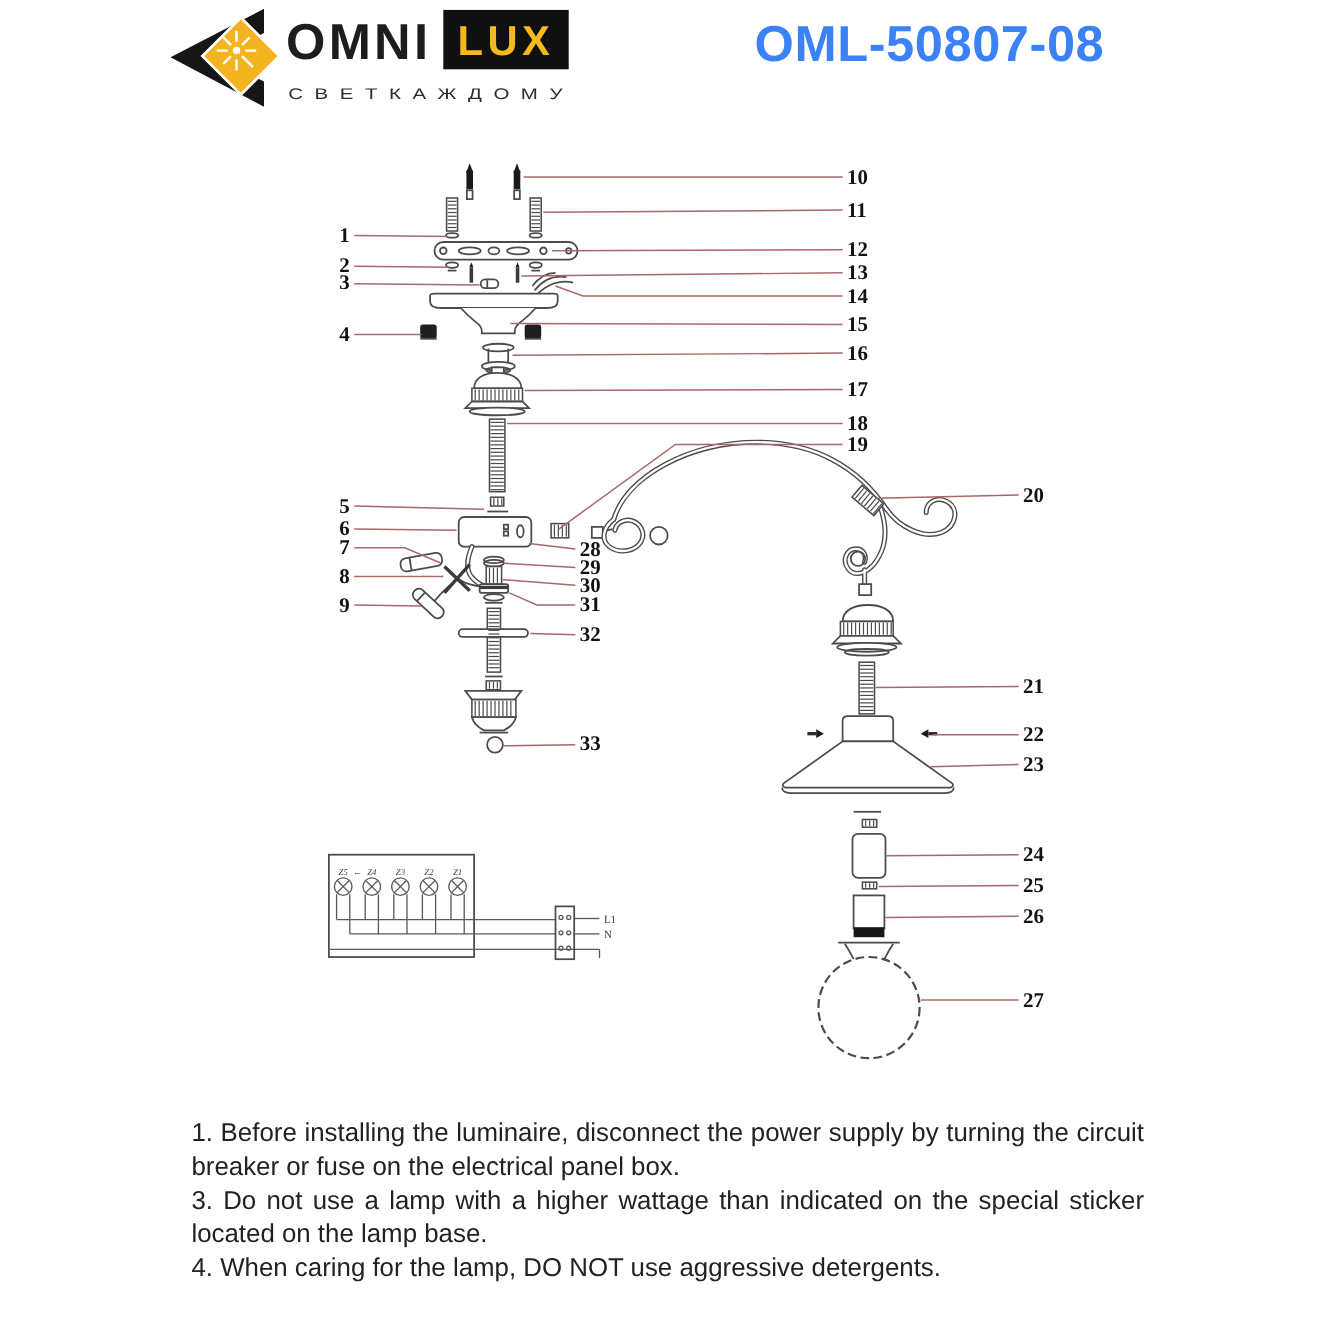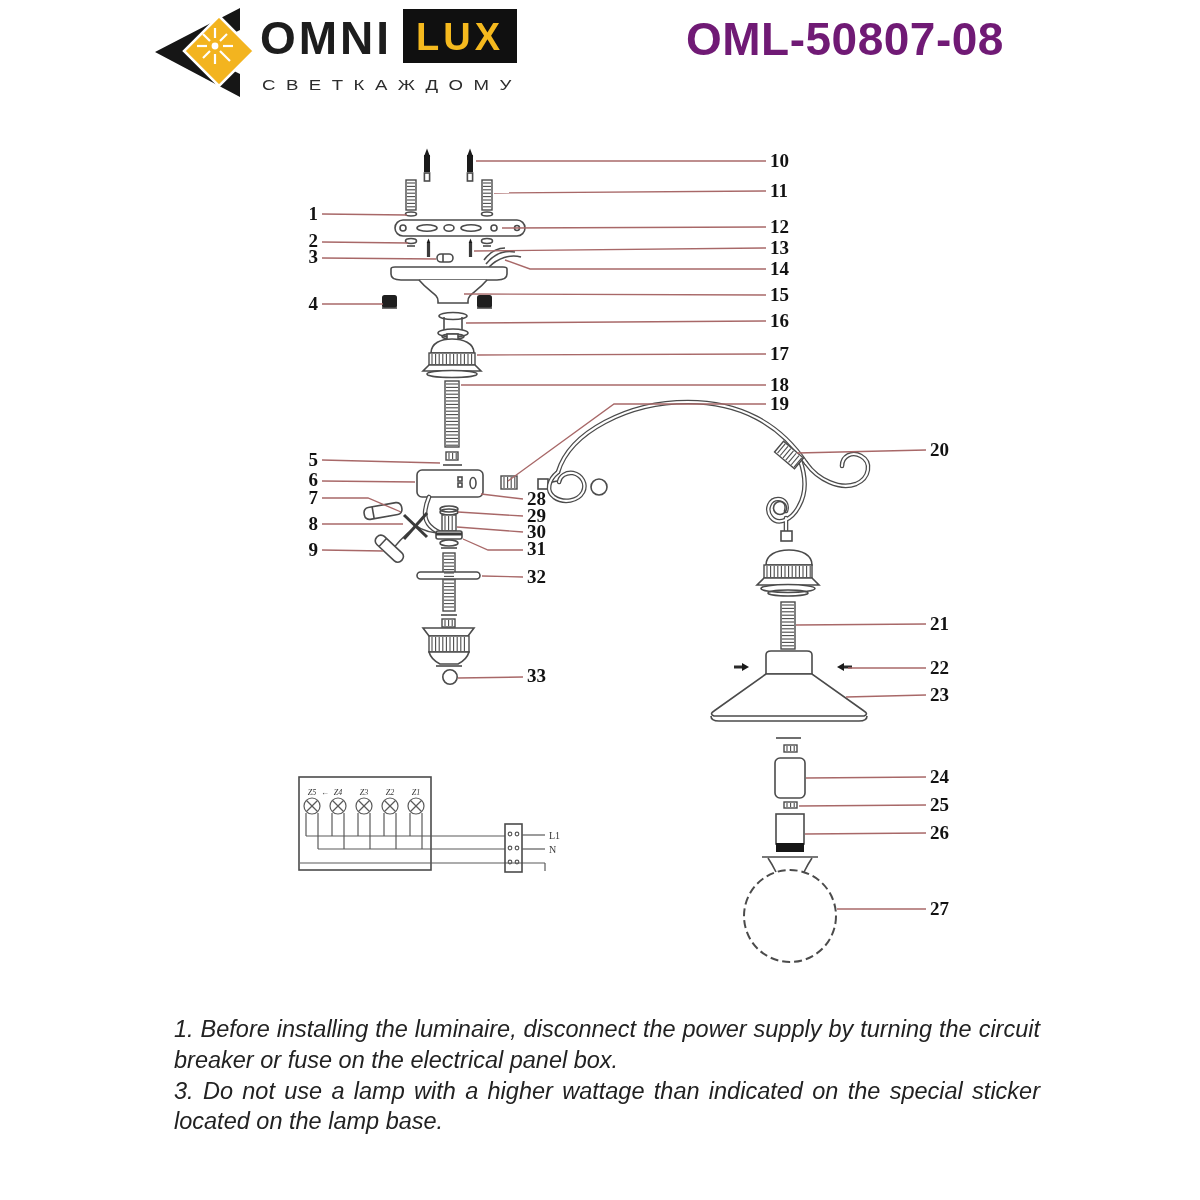--- a/index.html
+++ b/index.html
@@ -4,25 +4,25 @@
 <style>
   :root{
     --ink:#4b4b4b;
     --black:#1a1a1a;
     --leader:#a86868;
     --yellow:#f3b41f;
   }
   html,body{margin:0;padding:0;background:#fff;}
   body{width:1200px;height:1200px;position:relative;font-family:"Liberation Sans",sans-serif;overflow:hidden;}
   .logo{position:absolute;left:146px;top:4px;}
-  .title{position:absolute;left:686px;top:12px;font-size:46px;font-weight:700;color:#701a75;letter-spacing:0.5px;font-family:"Liberation Sans",sans-serif;}
+  .title{position:absolute;left:686px;top:12px;font-size:46px;font-weight:700;color:#3b82f6;letter-spacing:0.5px;font-family:"Liberation Sans",sans-serif;}
   #diagram{position:absolute;left:0;top:0;}
   .instructions{position:absolute;left:174px;top:1014px;width:866px;color:#222;font-size:23.5px;line-height:30.8px;}
   .instructions p{margin:0;}
-  .just{text-align:justify;font-style:italic;}
+  .just{text-align:justify;}
   
   .ink{stroke:var(--ink);stroke-width:1.6;fill:none;}
   .inkf{stroke:var(--ink);stroke-width:1.6;fill:#fff;}
   .blk{fill:var(--black);stroke:none;}
   .tube{stroke:var(--ink);stroke-width:4.6;fill:none;stroke-linecap:round;}
   .tubein{stroke:#fff;stroke-width:2.1;fill:none;stroke-linecap:round;}
   .hatch-h,.hatch-v{fill:#fff;stroke:var(--ink);stroke-width:1.4;}
   text.callout{font-family:"Liberation Serif",serif;font-weight:700;font-size:19px;fill:#121212;}
   text.wlabel{font-family:"Liberation Serif",serif;font-style:italic;font-size:8px;fill:#3a3a3a;}
   text.wterm{font-family:"Liberation Serif",serif;font-size:10px;fill:#3a3a3a;}
@@ -510,13 +510,14 @@
     <line x1="782" y1="642.3999999999997" x2="794" y2="642.3999999999997" stroke="#4b4b4b" stroke-width="1.1"></line>
     <line x1="782" y1="645.7999999999997" x2="794" y2="645.7999999999997" stroke="#4b4b4b" stroke-width="1.1"></line>
     <line x1="787" y1="803" x2="787" y2="807" stroke="#4b4b4b" stroke-width="1.1"></line>
     <line x1="790.6" y1="803" x2="790.6" y2="807" stroke="#4b4b4b" stroke-width="1.1"></line>
     <line x1="794.2" y1="803" x2="794.2" y2="807" stroke="#4b4b4b" stroke-width="1.1"></line>
   </svg>
 
 <div class="instructions">
   <p class="just">1. Before installing the luminaire, disconnect the power supply by turning the circuit breaker or fuse on the electrical panel box.</p>
   <p class="just">3. Do not use a lamp with a higher wattage than indicated on the special sticker located on the lamp base.</p>
+  <p>4. When caring for the lamp, DO NOT use aggressive detergents.</p>
 </div>
 
 </body></html>

